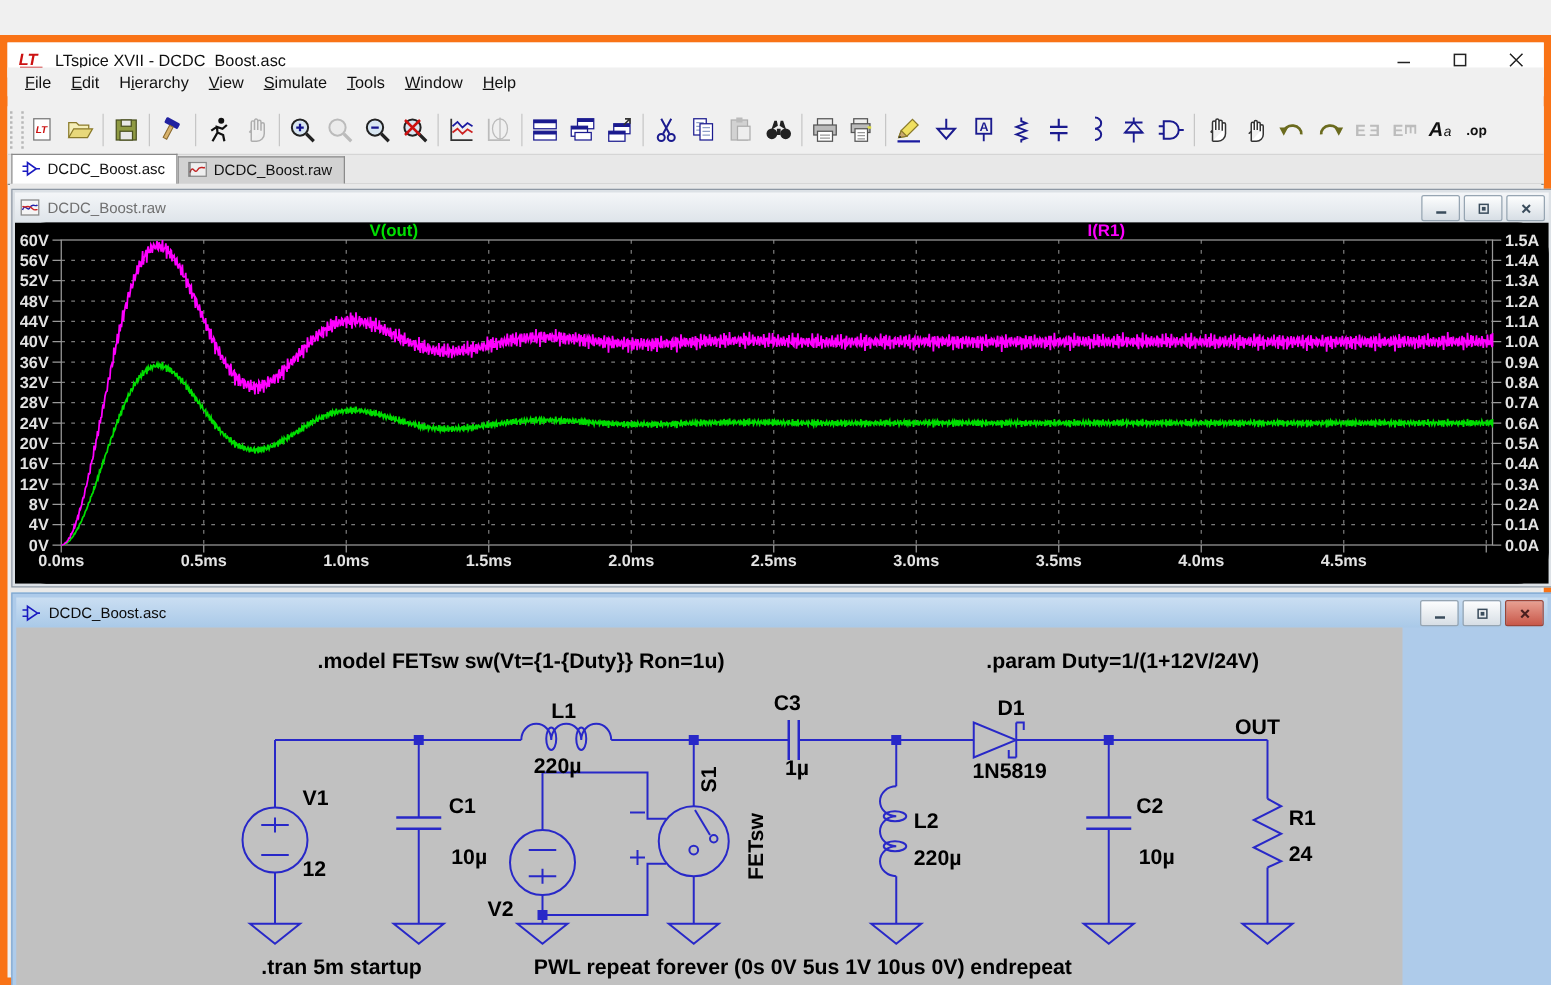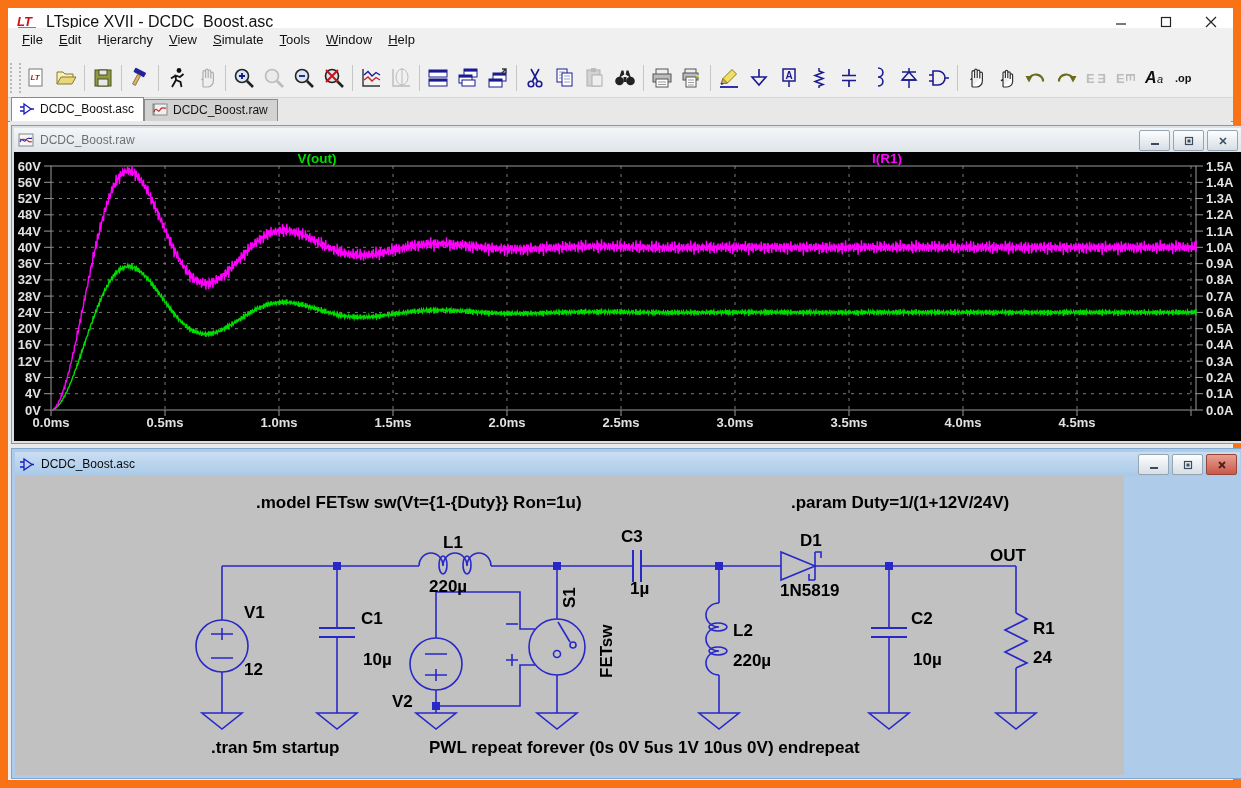--- a/index.html
+++ b/index.html
@@ -1,23 +1,23 @@
 <!DOCTYPE html>
 <html><head>
 <meta charset="utf-8">
 <style>
   html,body{margin:0;padding:0;}
   body{width:1241px;height:788px;position:relative;background:#F0F0F0;
        font-family:"Liberation Sans",sans-serif;overflow:hidden;
        -webkit-font-smoothing:antialiased;}
-  #app{position:absolute;inset:0;border:8px solid #f97316;background:#F0F0F0;box-sizing:border-box;}
+  #app{position:absolute;inset:0;border:6px solid #f97316;background:#F0F0F0;box-sizing:border-box;margin-top:28px;}
   
   #titlebar{position:absolute;left:0;top:0;right:0;height:28px;background:#FFFFFF;display:flex;align-items:center;}
   #lt-logo{margin-left:8px;width:22px;height:16px;flex:0 0 auto;}
-  #app-title{margin-left:8px;font-size:16px;color:#111;}
+  #app-title{margin-left:8px;font-size:13px;color:#111;}
   #win-controls{position:absolute;right:0;top:0;height:28px;display:flex;}
   .win-btn{width:45px;height:28px;display:flex;align-items:center;justify-content:center;}
   
   #menubar{position:absolute;left:0;top:20px;right:0;height:23px;background:#F0F0F0;display:flex;align-items:center;padding-left:6px;}
   .menu-item{padding:3px 8px;font-size:13px;color:#111;}
   .menu-item u{text-decoration:underline;}
   
   #toolbar{position:absolute;left:0;top:51px;right:0;height:38px;background:#F0F0F0;border-bottom:1px solid #D5D5D5;display:flex;align-items:center;}
   #tb-grip{width:7px;height:30px;margin-left:2px;border-left:2px dotted #B8B8B8;border-right:2px dotted #B8B8B8;}
   .tb-btn{width:30px;height:30px;display:flex;align-items:center;justify-content:center;flex:0 0 auto;}

